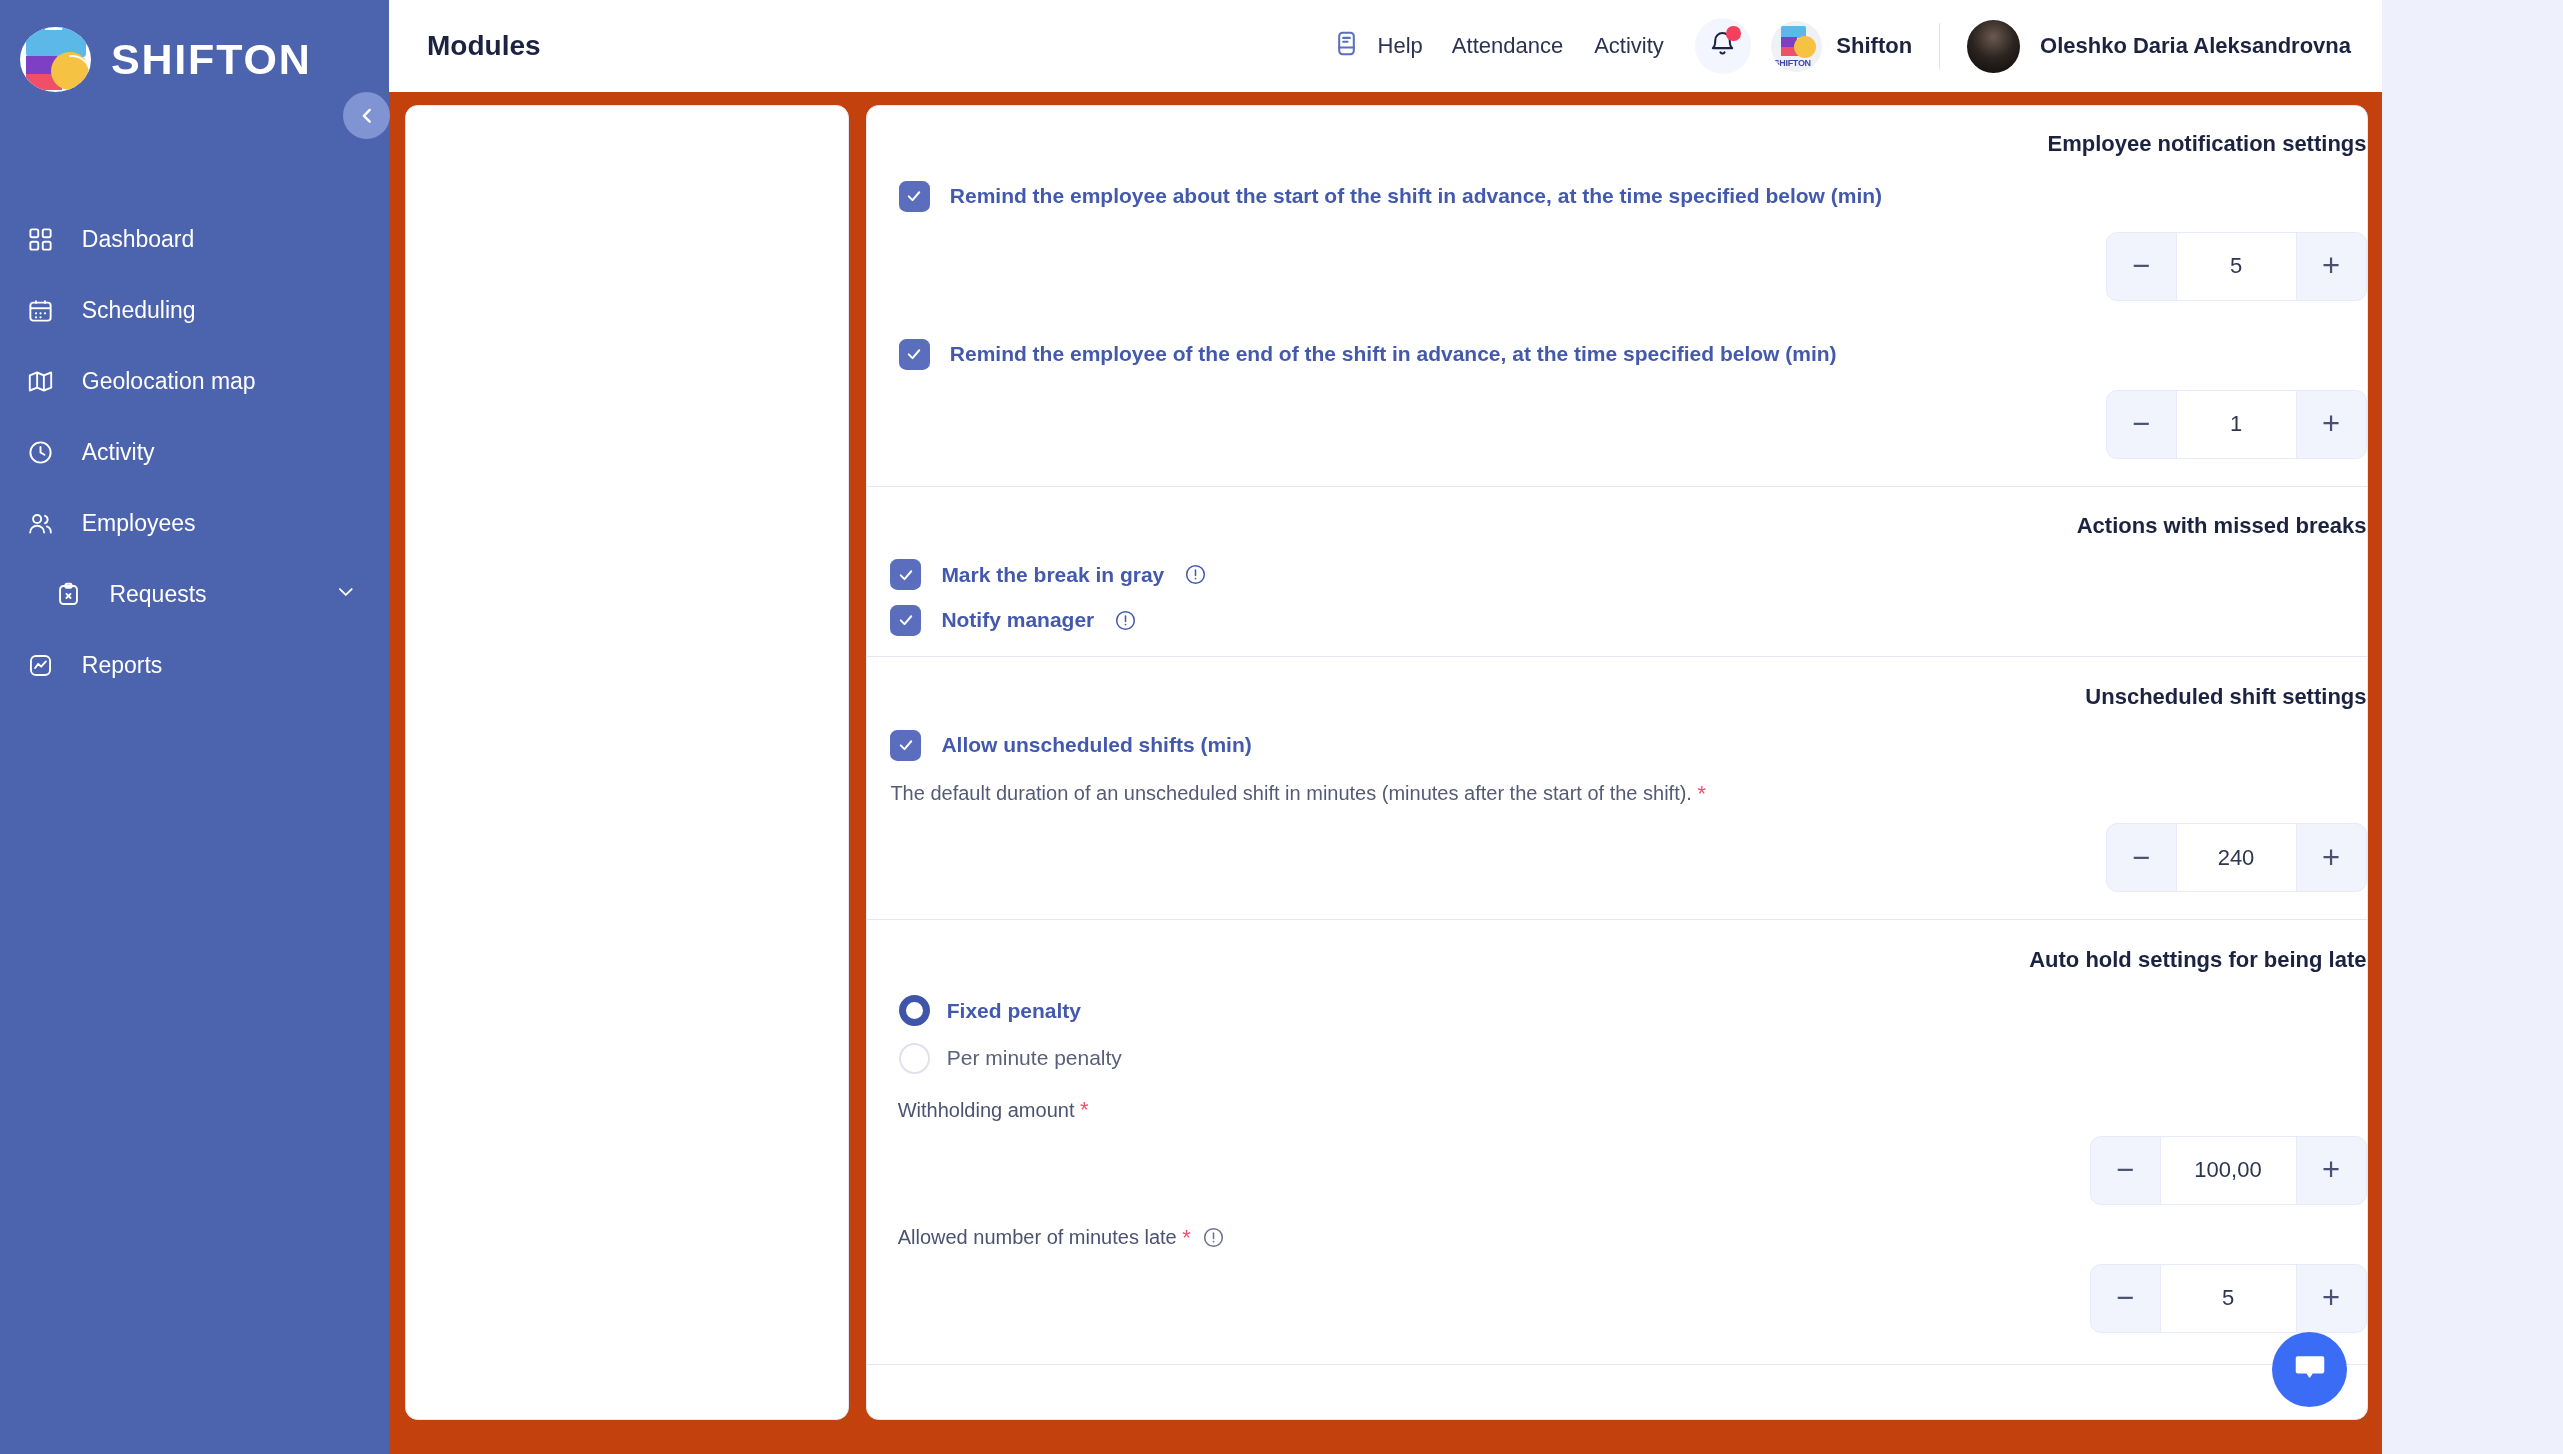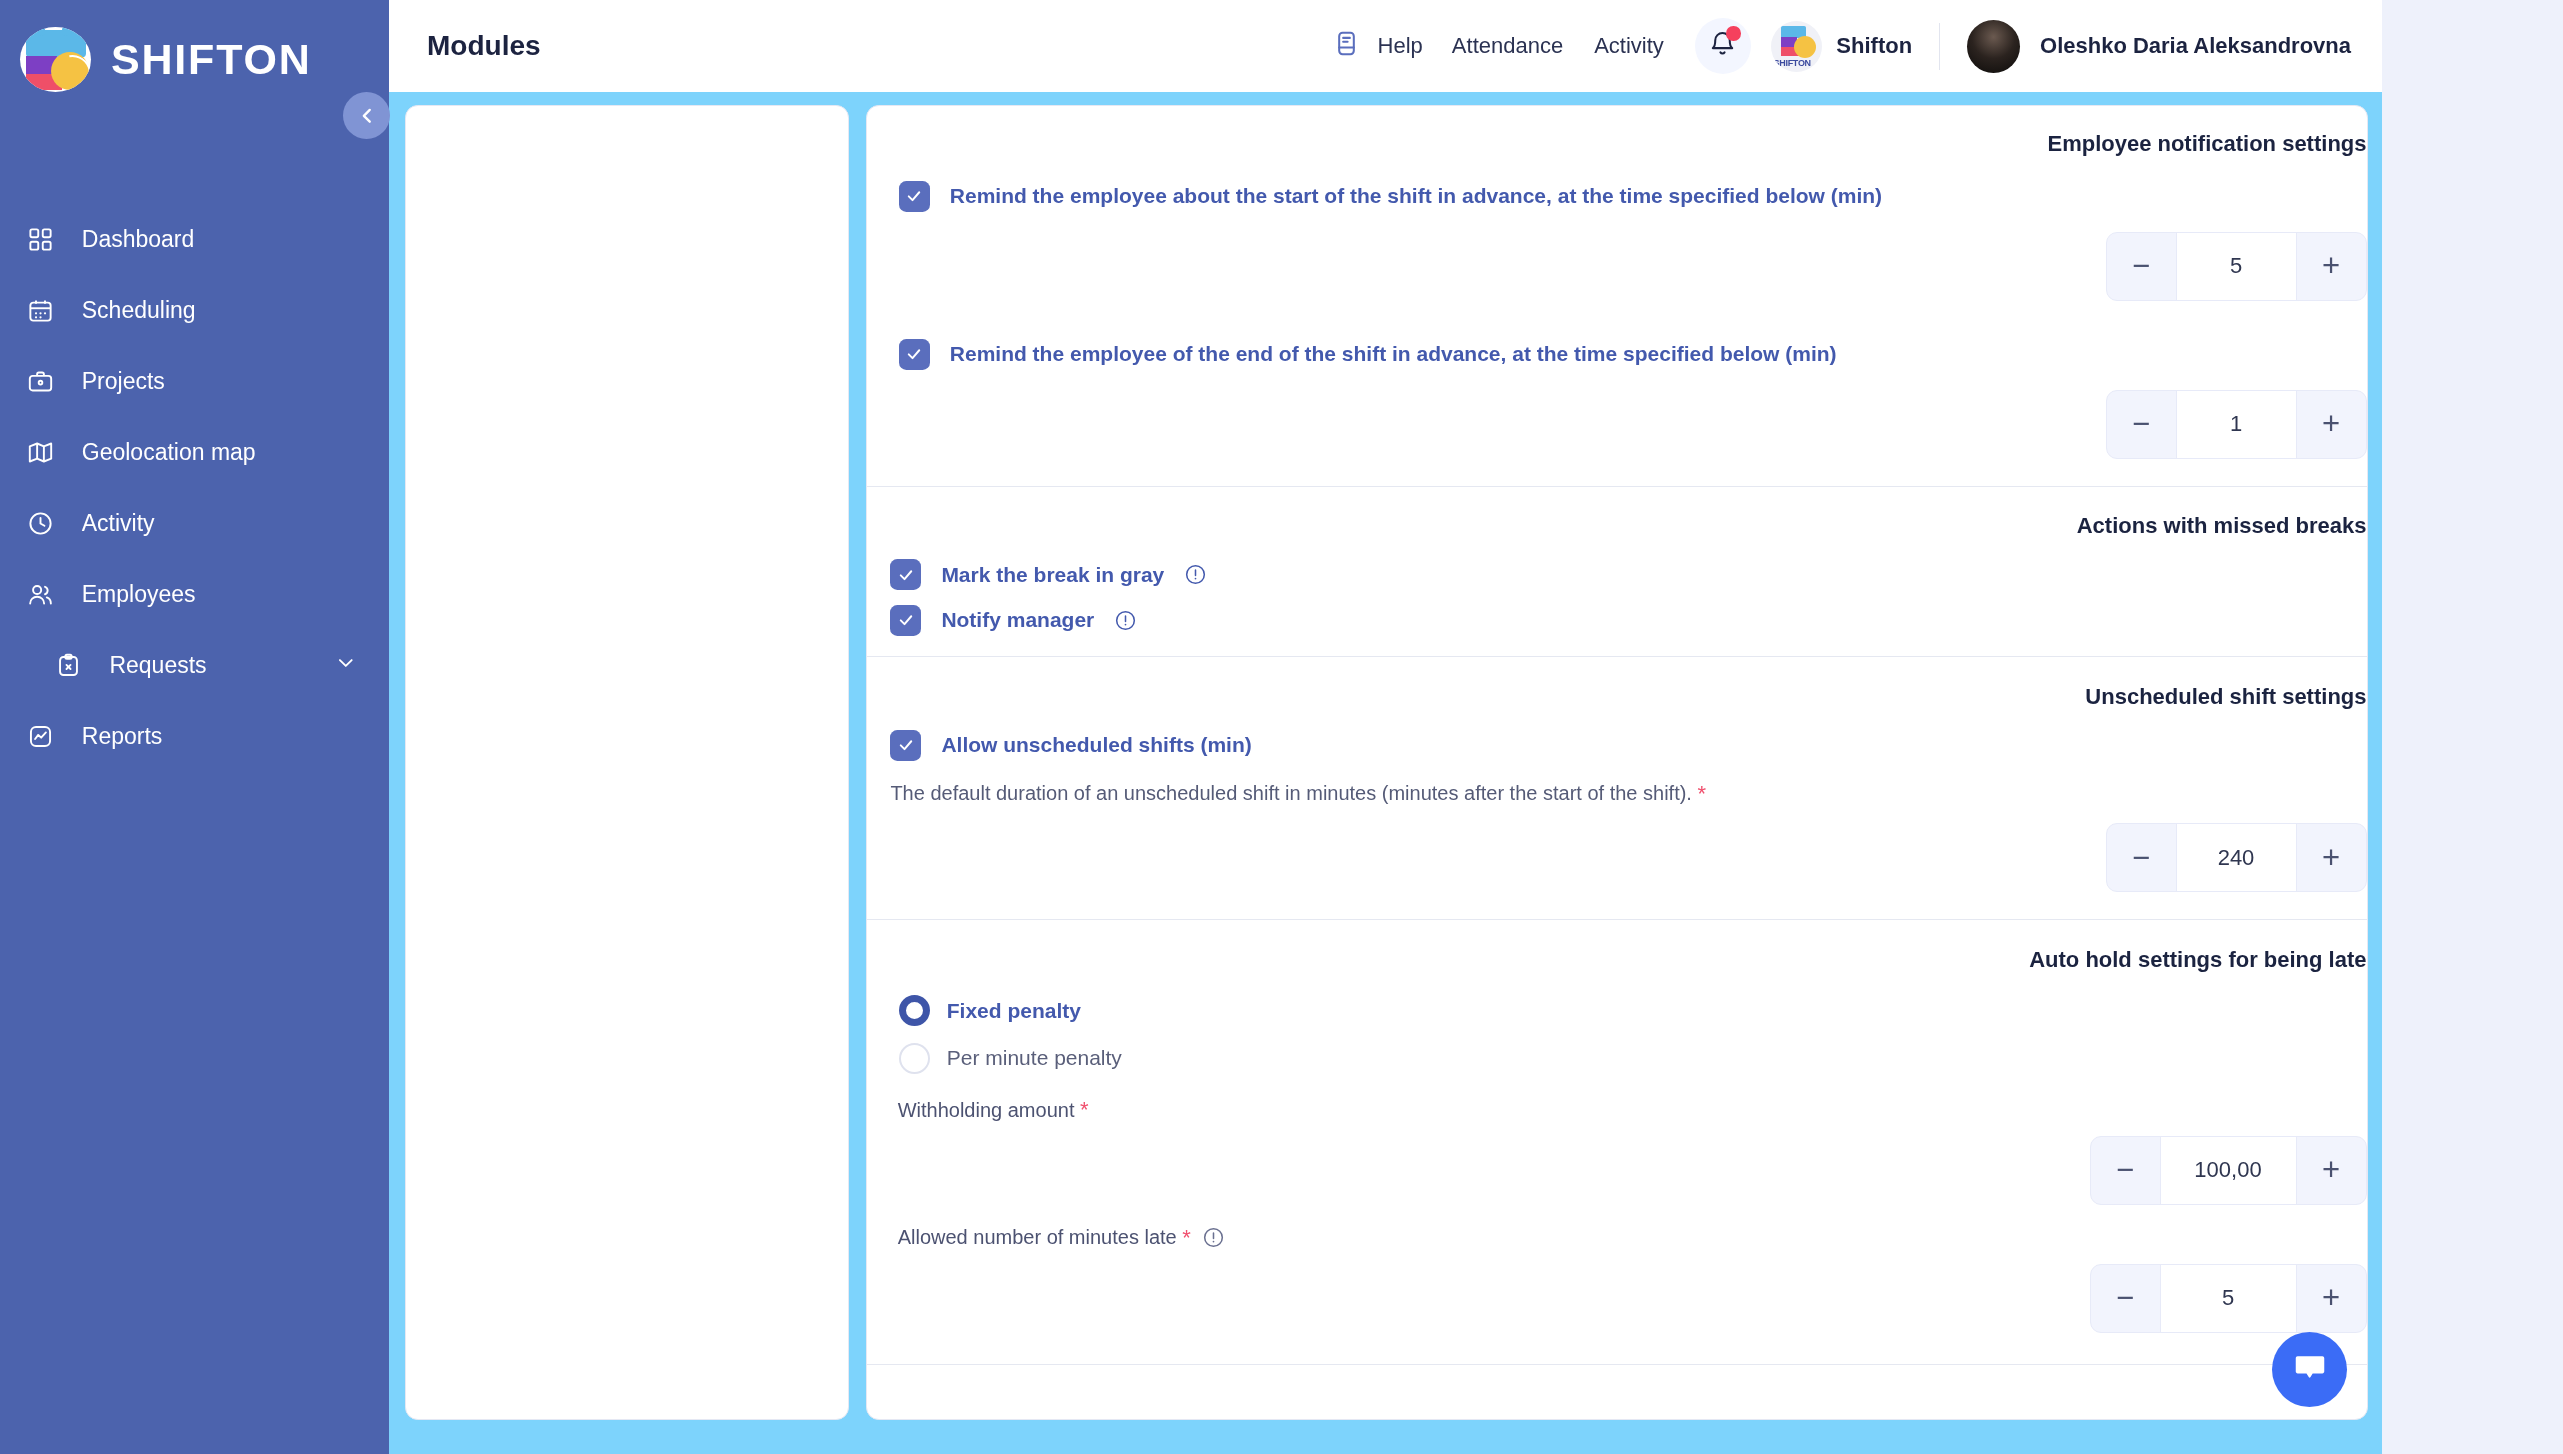--- a/index.html
+++ b/index.html
@@ -107,21 +107,21 @@
   }
   .nav-item .nav-ico { width: 31px; height: 31px; flex: 0 0 31px; display:flex; align-items:center; justify-content:center; }
   .nav-item.sub { padding-left: 53px; }
   .nav-chevron { position: absolute; right: 31px; top: 50%; transform: translateY(-50%); }
 
   
   .main {
     flex: 1;
     height: 1454px;
     position: relative;
-    background: #7dd3fc;
+    background: #c2410c;
   }
 
   .topbar {
     height: 92px;
     background: #ffffff;
     display: flex;
     align-items: center;
     padding: 0 31px 0 38px;
     position: relative;
     z-index: 5;
@@ -310,30 +310,20 @@
               <circle cx="8" cy="14.5" r="1" fill="#fff" stroke="none"></circle>
               <circle cx="12" cy="14.5" r="1" fill="#fff" stroke="none"></circle>
               <circle cx="16" cy="14.5" r="1" fill="#fff" stroke="none"></circle>
               <circle cx="8" cy="18" r="1" fill="#fff" stroke="none"></circle>
               <circle cx="12" cy="18" r="1" fill="#fff" stroke="none"></circle>
             </svg>
         </span>
         <span>Scheduling</span>
       </div>
 
-      <div class="nav-item">
-        <span class="nav-ico">
-          <svg width="27" height="27" viewBox="0 0 24 24" fill="none" stroke="#ffffff" stroke-width="1.7">
-              <rect x="2.5" y="7" width="19" height="13" rx="2.5"></rect>
-              <path d="M9 7V5.5A1.5 1.5 0 0 1 10.5 4h3A1.5 1.5 0 0 1 15 5.5V7"></path>
-              <circle cx="12" cy="13" r="1.6"></circle>
-            </svg>
-        </span>
-        <span>Projects</span>
-      </div>
 
 
       <div class="nav-item">
         <span class="nav-ico">
           <svg width="27" height="27" viewBox="0 0 24 24" fill="none" stroke="#ffffff" stroke-width="1.7" stroke-linejoin="round">
               <path d="M2.5 6.5 9 4l6 2.5L21.5 4v13.5L15 20l-6-2.5L2.5 20z"></path>
               <line x1="9" y1="4" x2="9" y2="17.5"></line>
               <line x1="15" y1="6.5" x2="15" y2="20"></line>
             </svg>
         </span>

